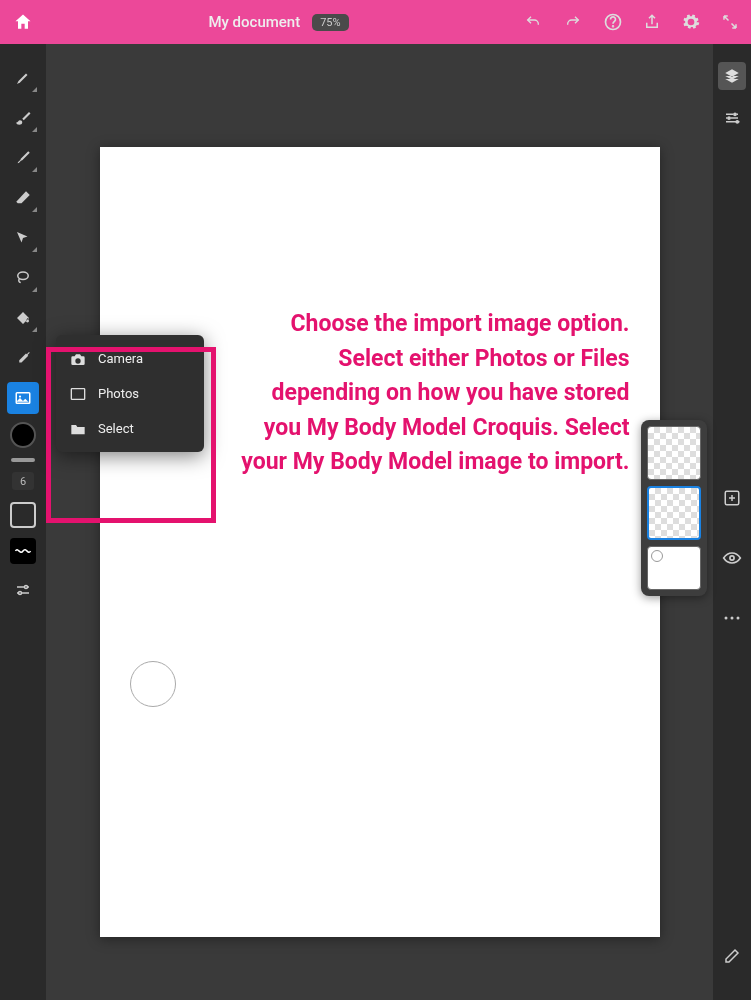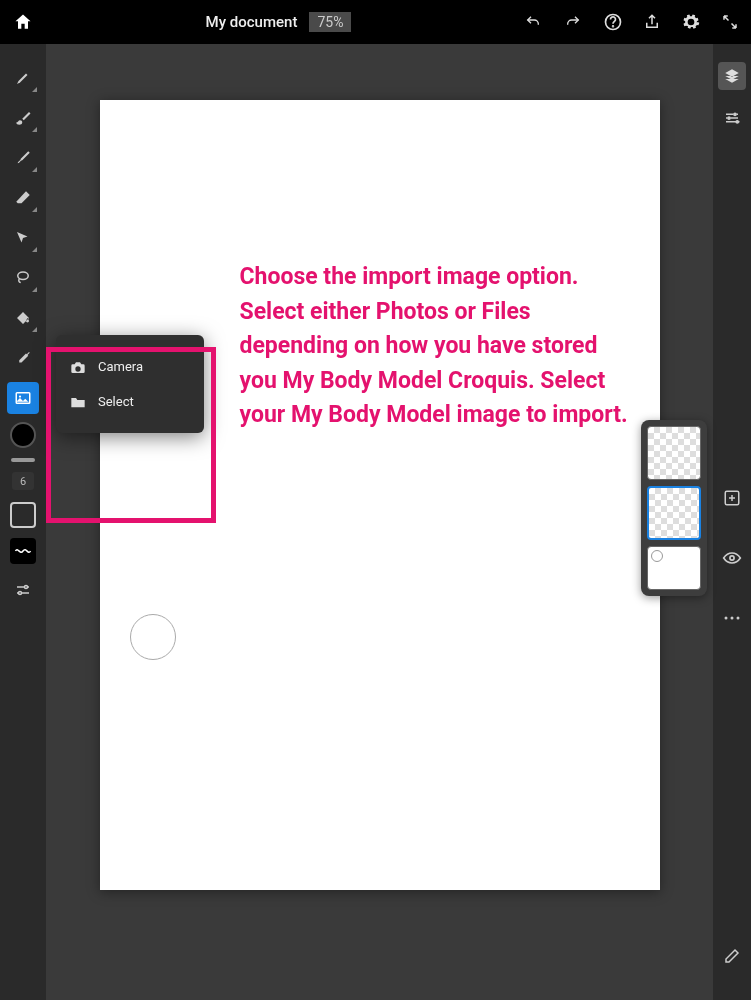--- a/index.html
+++ b/index.html
@@ -1,23 +1,23 @@
 <!DOCTYPE html>
 <html><head>
 <meta charset="utf-8">
 <style>
 * { margin:0; padding:0; box-sizing:border-box; }
 body { width:751px; height:1000px; background:#2a2a2a; font-family:-apple-system,BlinkMacSystemFont,"Segoe UI",Roboto,sans-serif; overflow:hidden; position:relative; color:#ccc; }
 
 
-.topbar { height:44px; background:#000000; display:flex; align-items:center; padding:0 12px; }
+.topbar { height:44px; background:#ec4899; display:flex; align-items:center; padding:0 12px; }
 .topbar .home { width:22px; height:22px; }
 .topbar .center { flex:1; display:flex; align-items:center; justify-content:center; gap:12px; }
 .topbar .doc-title { font-size:15px; font-weight:500; color:#eee; }
-.topbar .zoom-badge { background:#4a4a4a; border-radius:0; padding:2px 8px; font-size:14px; color:#ccc; }
+.topbar .zoom-badge { background:#4a4a4a; border-radius:5px; padding:2px 8px; font-size:11px; color:#ccc; }
 .topbar .right { display:flex; align-items:center; gap:20px; }
 .topbar .right svg, .topbar .home svg { display:block; }
 .icon-btn { cursor:pointer; display:flex; align-items:center; justify-content:center; }
 
 
 .left-toolbar { position:absolute; left:0; top:44px; width:46px; bottom:0; background:#2a2a2a; display:flex; flex-direction:column; align-items:center; padding-top:18px; gap:0; }
 .tool { width:32px; height:32px; display:flex; align-items:center; justify-content:center; border-radius:4px; margin-bottom:8px; position:relative; }
 .tool.active { background:#1a82e2; }
 .tool .corner { position:absolute; right:2px; bottom:2px; width:0; height:0; border-style:solid; border-width:0 0 5px 5px; border-color:transparent transparent #888 transparent; }
 .color-swatch { width:26px; height:26px; border-radius:50%; background:#000; border:2px solid #555; margin-bottom:10px; }
@@ -27,28 +27,28 @@
 .wave-box { width:26px; height:26px; background:#000; border-radius:4px; display:flex; align-items:center; justify-content:center; margin-bottom:10px; }
 
 
 .right-panel { position:absolute; right:0; top:44px; width:38px; bottom:0; background:#2a2a2a; display:flex; flex-direction:column; align-items:center; padding-top:18px; }
 .right-panel .panel-btn { width:28px; height:28px; display:flex; align-items:center; justify-content:center; border-radius:4px; margin-bottom:14px; }
 .right-panel .panel-btn.active { background:#555; }
 .right-panel .bottom { margin-top:auto; margin-bottom:30px; }
 .right-panel .plus-group { position:absolute; top:440px; display:flex; flex-direction:column; gap:18px; align-items:center; }
 
 
-.canvas-area { position:absolute; left:46px; right:38px; top:44px; bottom:0; background:#3a3a3a; display:flex; align-items:flex-start; justify-content:center; padding-top:56px; }
+.canvas-area { position:absolute; left:46px; right:38px; top:44px; bottom:0; background:#3a3a3a; display:flex; align-items:flex-start; justify-content:center; padding-top:103px;text-align:right; }
 .canvas { width:560px; height:790px; background:#fff; box-shadow:0 2px 12px rgba(0,0,0,0.4); position:relative; }
 .instruction { position:absolute; top:160px; left:140px; right:30px; font-size:23px; font-weight:700; line-height:1.5; color:#e4126e; text-shadow:0 0 1px #fff, 0 0 2px #fff, 1px 1px 0 #fff,-1px -1px 0 #fff,1px -1px 0 #fff,-1px 1px 0 #fff; }
 .circle-cursor { position:absolute; left:30px; bottom:230px; width:46px; height:46px; border:1px solid #aaa; border-radius:50%; }
 
 
 .popup-highlight { position:absolute; left:46px; top:347px; width:170px; height:176px; border:5px solid #e4126e; z-index:5; pointer-events:none; }
-.popup { position:absolute; left:56px; top:335px; width:148px; background:#2f2f2f; border-radius:6px; box-shadow:0 4px 20px rgba(0,0,0,0.5); z-index:4; padding:14px 0; }
+.popup { position:absolute; left:56px; top:335px; width:148px; background:#2f2f2f; border-radius:6px; box-shadow:0 4px 20px rgba(0,0,0,0.5); z-index:4; padding:6px 0; }
 .popup-item { display:flex; align-items:center; gap:12px; padding:10px 14px; font-size:13px; color:#eee; cursor:pointer; }
 .popup-item svg { flex-shrink:0; }
 
 
 .layers-float { position:absolute; right:44px; top:420px; background:#3d3d3d; border-radius:8px; padding:6px; display:flex; flex-direction:column; gap:6px; box-shadow:0 2px 10px rgba(0,0,0,0.4); z-index:3; }
 .layer-thumb { width:54px; height:54px; border-radius:4px; border:1px solid #666; background:#fff; }
 .layer-thumb.checker { background-image:linear-gradient(45deg,#ddd 25%,transparent 25%),linear-gradient(-45deg,#ddd 25%,transparent 25%),linear-gradient(45deg,transparent 75%,#ddd 75%),linear-gradient(-45deg,transparent 75%,#ddd 75%); background-size:12px 12px; background-position:0 0,0 6px,6px -6px,-6px 0; background-color:#fff; }
 .layer-thumb.selected { border:2px solid #1a82e2; }
 .layer-thumb.tiny { height:44px; position:relative; }
 .layer-thumb.tiny::after{ content:""; position:absolute; left:3px; top:3px; width:10px; height:10px; border:1px solid #999; border-radius:50%; }
@@ -188,20 +188,26 @@
 
 <div class="popup-highlight"></div>
 <div class="popup">
   <div class="popup-item">
     <svg width="16" height="14" viewBox="0 0 24 20" fill="#ddd">
         <path d="M4 6h3l2-3h6l2 3h3a2 2 0 012 2v9a2 2 0 01-2 2H4a2 2 0 01-2-2V8a2 2 0 012-2zm8 3a4 4 0 100 8 4 4 0 000-8z"></path>
       </svg>
     <span>Camera</span>
   </div>
   <div class="popup-item">
+    <svg width="16" height="14" viewBox="0 0 24 20" fill="none" stroke="#ddd" stroke-width="2">
+        <rect x="2" y="2" width="20" height="16" rx="1"></rect>
+      </svg>
+    <span>Photos</span>
+  </div>
+  <div class="popup-item">
     <svg width="16" height="14" viewBox="0 0 24 20" fill="#ddd">
         <path d="M2 4h7l2 3h11v11H2z"></path>
       </svg>
     <span>Select</span>
   </div>
 </div>
 
 <div class="layers-float">
   <div class="layer-thumb checker"></div>
   <div class="layer-thumb checker selected"></div>

